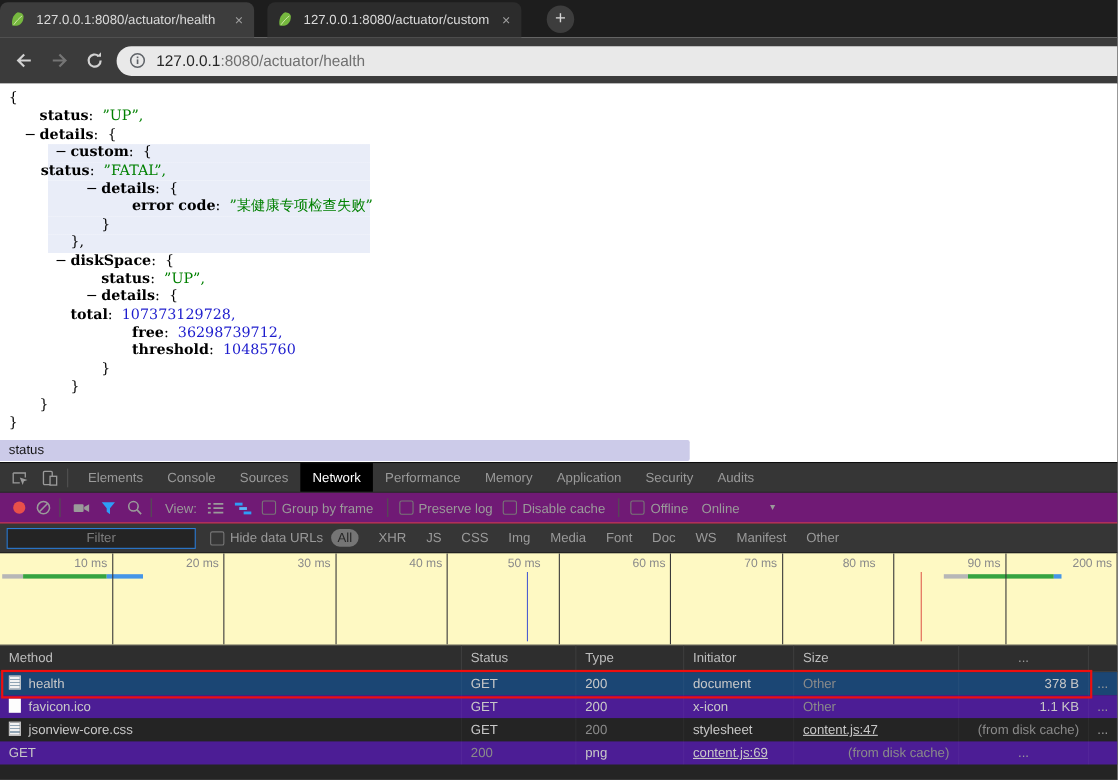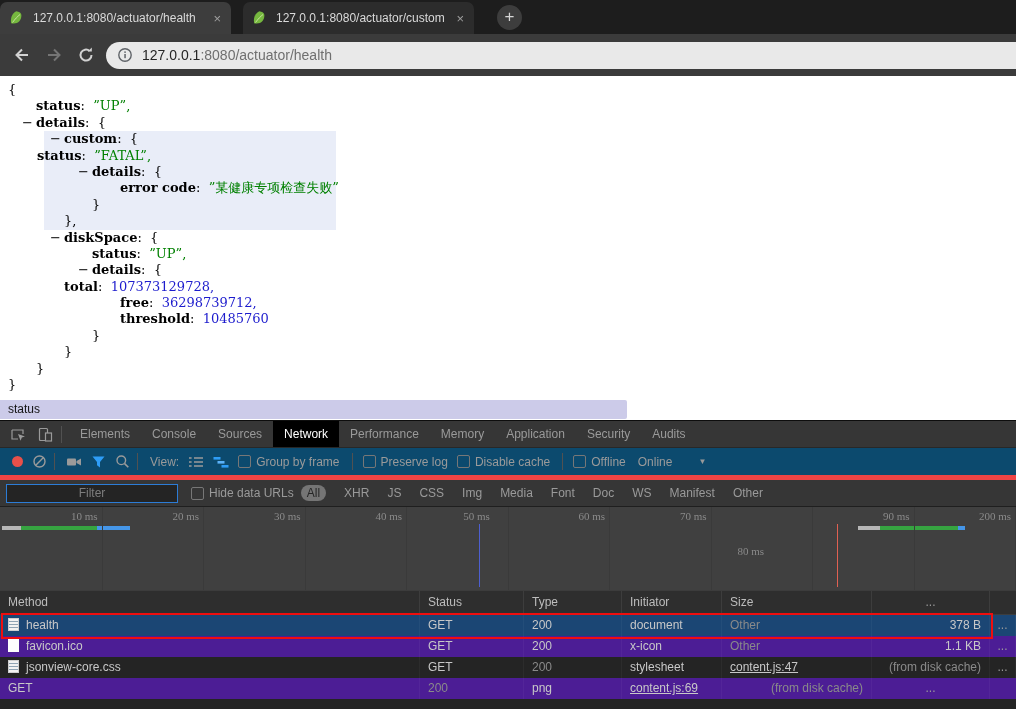--- a/index.html
+++ b/index.html
@@ -44,39 +44,39 @@
            border-radius:0 2px 2px 0;}
 
   
   .devtools{position:absolute;top:420px;left:0;right:0;bottom:0;background:#242424;border-top:1px solid #0d0d0d;}
   .dt-tabs{height:26px;background:#363636;display:flex;align-items:center;border-bottom:1px solid #282828;font-size:12px;}
   .dt-icon{margin-left:10px;display:flex;align-items:center;}
   .dt-sep{width:1px;height:17px;background:#515151;margin:0 7px;flex:0 0 1px;}
   .dt-tab{padding:0 11px;height:26px;line-height:26px;color:#9a9a9a;flex:0 0 auto;}
   .dt-tab.active{background:#000;color:#fff;}
 
-  .dt-toolbar{height:27px;background:#0c4a6e;display:flex;align-items:center;
-              border-bottom:5px solid #ef4444;font-size:12px;color:#9a9a9a;}
+  .dt-toolbar{height:27px;background:#701a75;display:flex;align-items:center;
+              border-bottom:1px solid #ef4444;font-size:12px;color:#9a9a9a;}
   .tbi{display:flex;align-items:center;margin-left:9px;flex:0 0 auto;}
   .rec-dot{width:11px;height:11px;border-radius:50%;background:#e8504a;margin-left:12px;}
   .cbx{width:11px;height:11px;border:1px solid #777;border-radius:2px;background:transparent;
        display:inline-block;margin:0 5px 0 9px;flex:0 0 11px;}
   .ddl-arrow{font-size:8px;color:#9a9a9a;margin-left:26px;}
   .lbl{margin-left:5px;}
 
   .dt-filter{height:26px;background:#363636;display:flex;align-items:center;
              border-bottom:1px solid #1f1f1f;font-size:12px;color:#9a9a9a;}
   .filter-input{width:162px;height:15px;margin-left:6px;background:#242424;border:1px solid #2c7cd6;
                 color:#ccc;font-size:12px;padding:1px 4px;outline:none;
                 font-family:"Liberation Sans",sans-serif;text-align:center;}
   .filter-input::placeholder{color:#7d7d7d;}
   .pill{background:#757575;color:#262626;border-radius:8px;padding:1px 6px;margin-left:7px;}
   .ftype{margin-left:18px;}
 
-  .dt-timeline{position:relative;height:83px;background:#404040;border-bottom:1px solid #3c3c3c;overflow:hidden;font-family:Liberation Serif, serif;}
+  .dt-timeline{position:relative;height:83px;background:#fef9c3;border-bottom:1px solid #3c3c3c;overflow:hidden;}
   .grid-v{position:absolute;top:0;bottom:0;width:1px;background:#3a3a3a;}
   .ruler-lbl{position:absolute;top:3px;width:54px;text-align:right;font-size:11px;color:#8a8a8a;}
   .wbar{position:absolute;top:19px;height:4px;display:flex;}
   .wbar span{height:4px;display:block;}
   .evline{position:absolute;top:17px;bottom:3px;width:1px;}
 
   .dt-table{position:relative;font-size:12px;color:#c8c8c8;}
   .dt-grid{display:grid;grid-template-columns:420px 104px 98px 100px 150px 118px 1fr;}
   .dt-header{height:23px;line-height:23px;background:#2e2e2e;color:#bdbdbd;border-bottom:1px solid #3d3d3d;}
   .dt-header .cell{border-right:1px solid #3d3d3d;}
@@ -298,21 +298,21 @@
         <span class="ruler-lbl" style="left: 246.5px;">30 ms</span>
         <div class="grid-v" style="left: 406px;"></div>
         <span class="ruler-lbl" style="left: 348px;">40 ms</span>
         <div class="grid-v" style="left: 507.5px;"></div>
         <span class="ruler-lbl" style="left: 449.5px; text-align: center;">50 ms</span>
         <div class="grid-v" style="left: 609px;"></div>
         <span class="ruler-lbl" style="left: 551px;">60 ms</span>
         <div class="grid-v" style="left: 710.5px;"></div>
         <span class="ruler-lbl" style="left: 652.5px;">70 ms</span>
         <div class="grid-v" style="left: 812px;"></div>
-        <span class="ruler-lbl" style="left: 710px; margin-top: 35px;">80 ms</span>
+        <span class="ruler-lbl" style="left: 742px;">80 ms</span>
         <div class="grid-v" style="left: 913.5px;"></div>
         <span class="ruler-lbl" style="left: 855.5px;">90 ms</span>
         <div class="grid-v" style="left: 1015px;"></div>
         <span class="ruler-lbl" style="left: 957px;">200 ms</span>
       </div>
 
     <div class="dt-table">
       <div class="dt-grid dt-header" id="dt-header">
           <span class="cell">Method</span>
           <span class="cell">Status</span>

